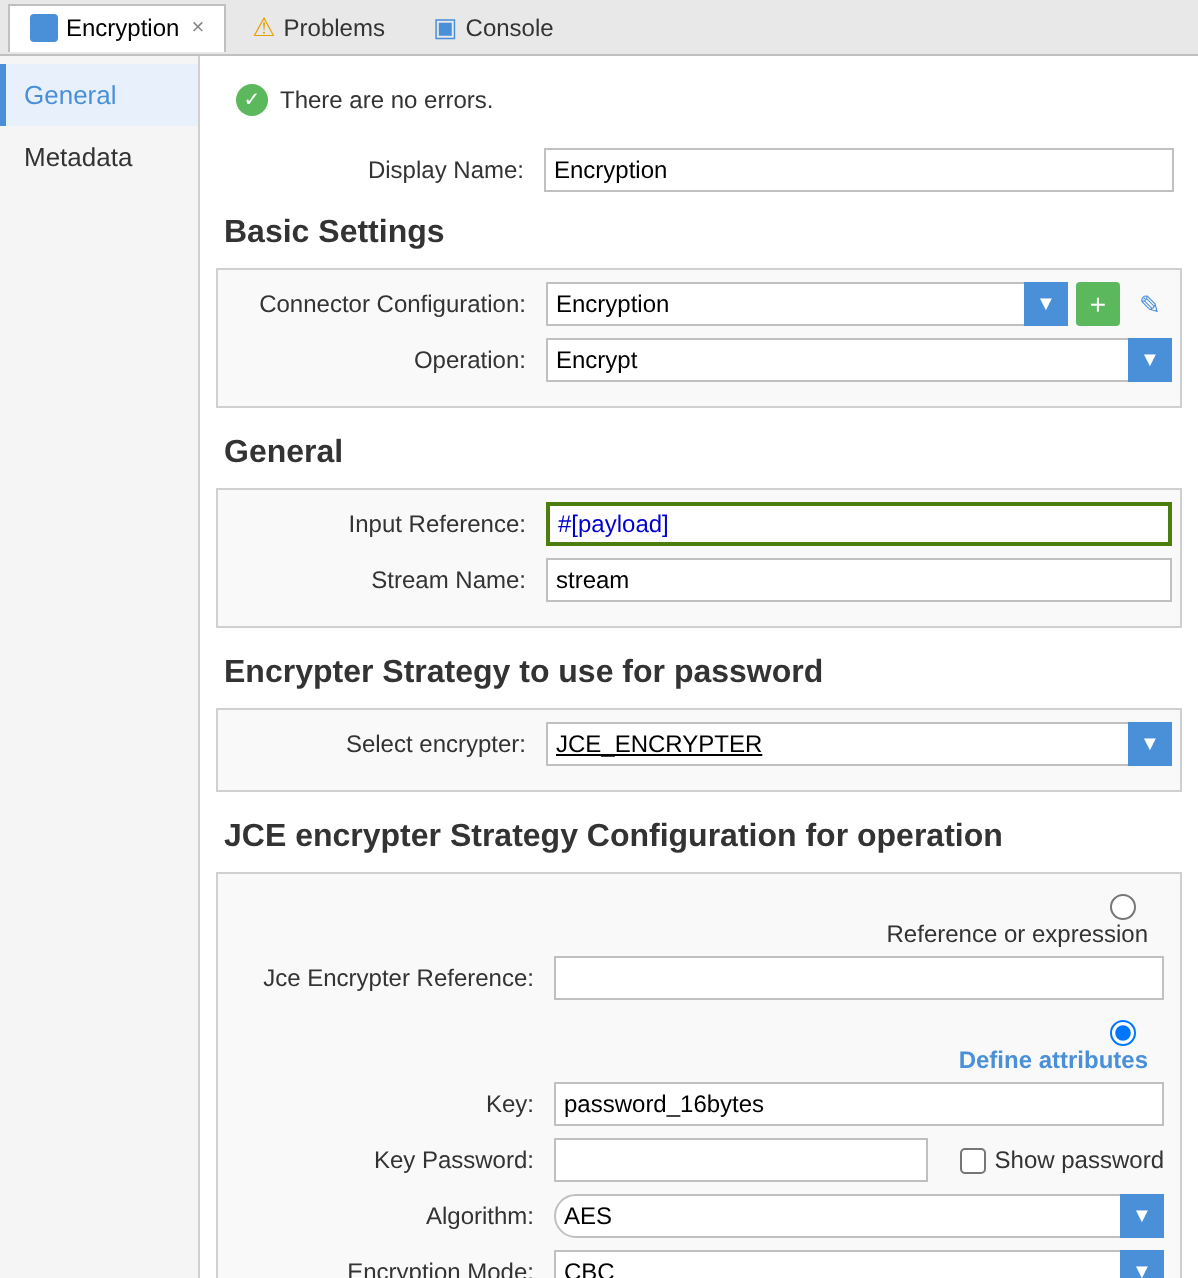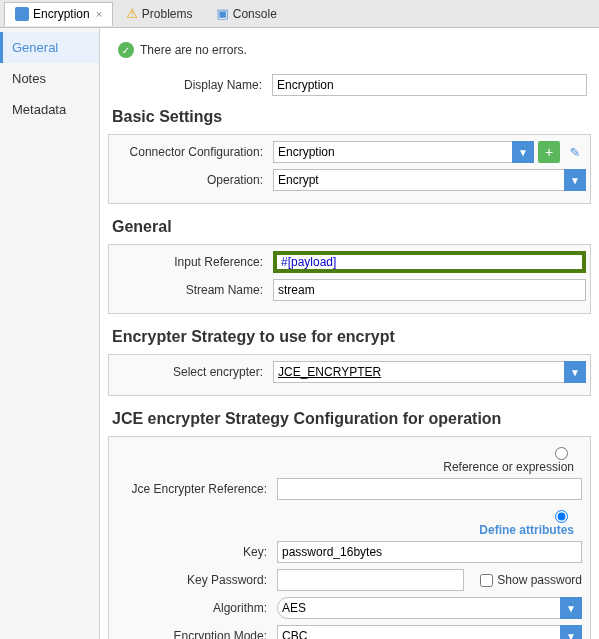--- a/index.html
+++ b/index.html
@@ -202,21 +202,21 @@
       font-size: 14px;
       flex-shrink: 0;
     }
     .btn-green { background: #5cb85c; color: white; border-radius: 2px; }
     .btn-edit { background: transparent; color: #4a90d9; font-size: 13px; }
 
     
     .input-ref {
       flex: 1;
       height: 22px;
-      border: 4px solid #4d7c0f;
+      border: 2px solid #4d7c0f;
       padding: 2px 4px;
       font-size: 12px;
       background: white;
       color: #0000cc;
     }
 
     
     .radio-row {
       display: flex;
       align-items: flex-end;
@@ -281,23 +281,20 @@
   </div>
 </div>
 
 <div class="main-layout">
 
   <div class="sidebar">
     <div class="sidebar-item active">
       <span>General</span>
     </div>
     <div class="sidebar-item">
-      <span>Notes</span>
-    </div>
-    <div class="sidebar-item">
       <span>Metadata</span>
     </div>
   </div>
 
   <div class="content">
 
     <div class="success-msg">
       <div class="success-icon">✓</div>
       <span>There are no errors.</span>
     </div>
@@ -340,21 +337,21 @@
       <div class="form-row">
         <div class="form-label">Input Reference:</div>
         <input class="input-ref" type="text" value="#[payload]" style="">
       </div>
       <div class="form-row">
         <div class="form-label">Stream Name:</div>
         <input class="form-input" type="text" value="stream" style="">
       </div>
     </div>
 
-    <div class="section-title">Encrypter Strategy to use for encrypt</div>
+    <div class="section-title">Encrypter Strategy to use for password</div>
     <div class="outer-box">
       <div class="form-row">
         <div class="form-label">Select encrypter:</div>
         <div class="select-wrapper">
           <select class="form-select" style="padding-right:22px;text-decoration:underline;">
             <option>JCE_ENCRYPTER</option>
           </select>
           <div class="select-arrow">▼</div>
         </div>
       </div>

